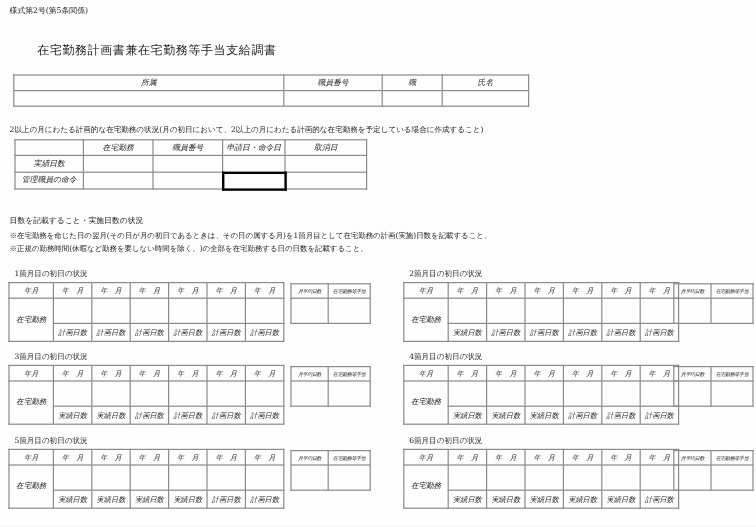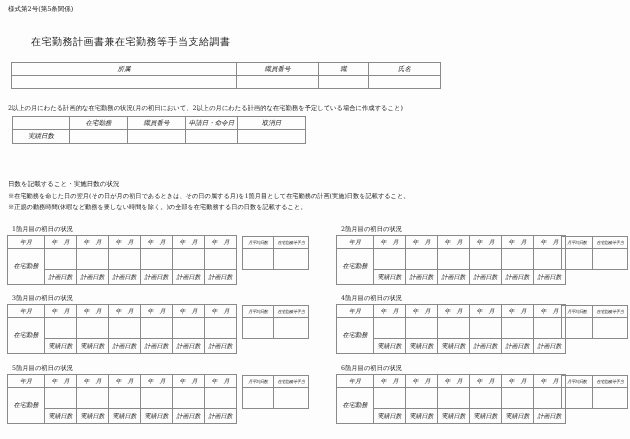--- a/index.html
+++ b/index.html
@@ -93,20 +93,27 @@
       <td>申請日・命令日</td>
       <td>取消日</td>
     </tr>
     <tr>
       <td>実績日数</td>
       <td></td>
       <td></td>
       <td></td>
       <td></td>
     </tr>
+    <tr>
+      <td>管理職員の命令</td>
+      <td></td>
+      <td></td>
+      <td class="sel"></td>
+      <td></td>
+    </tr>
   </tbody>
     </table>
 
   <div class="abs section-title">日数を記載すること・実施日数の状況</div>
   <div class="abs section-note1">※在宅勤務を命じた日の翌月(その日が月の初日であるときは、その日の属する月)を1箇月目として在宅勤務の計画(実施)日数を記載すること。</div>
   <div class="abs section-note2">※正規の勤務時間(休暇など勤務を要しない時間を除く。)の全部を在宅勤務する日の日数を記載すること。</div>
 
   <div class="mblock" style="left:7px;top:225px">
     <div class="mblock-label">1箇月目の初日の状況</div>
     <table class="mtable">

